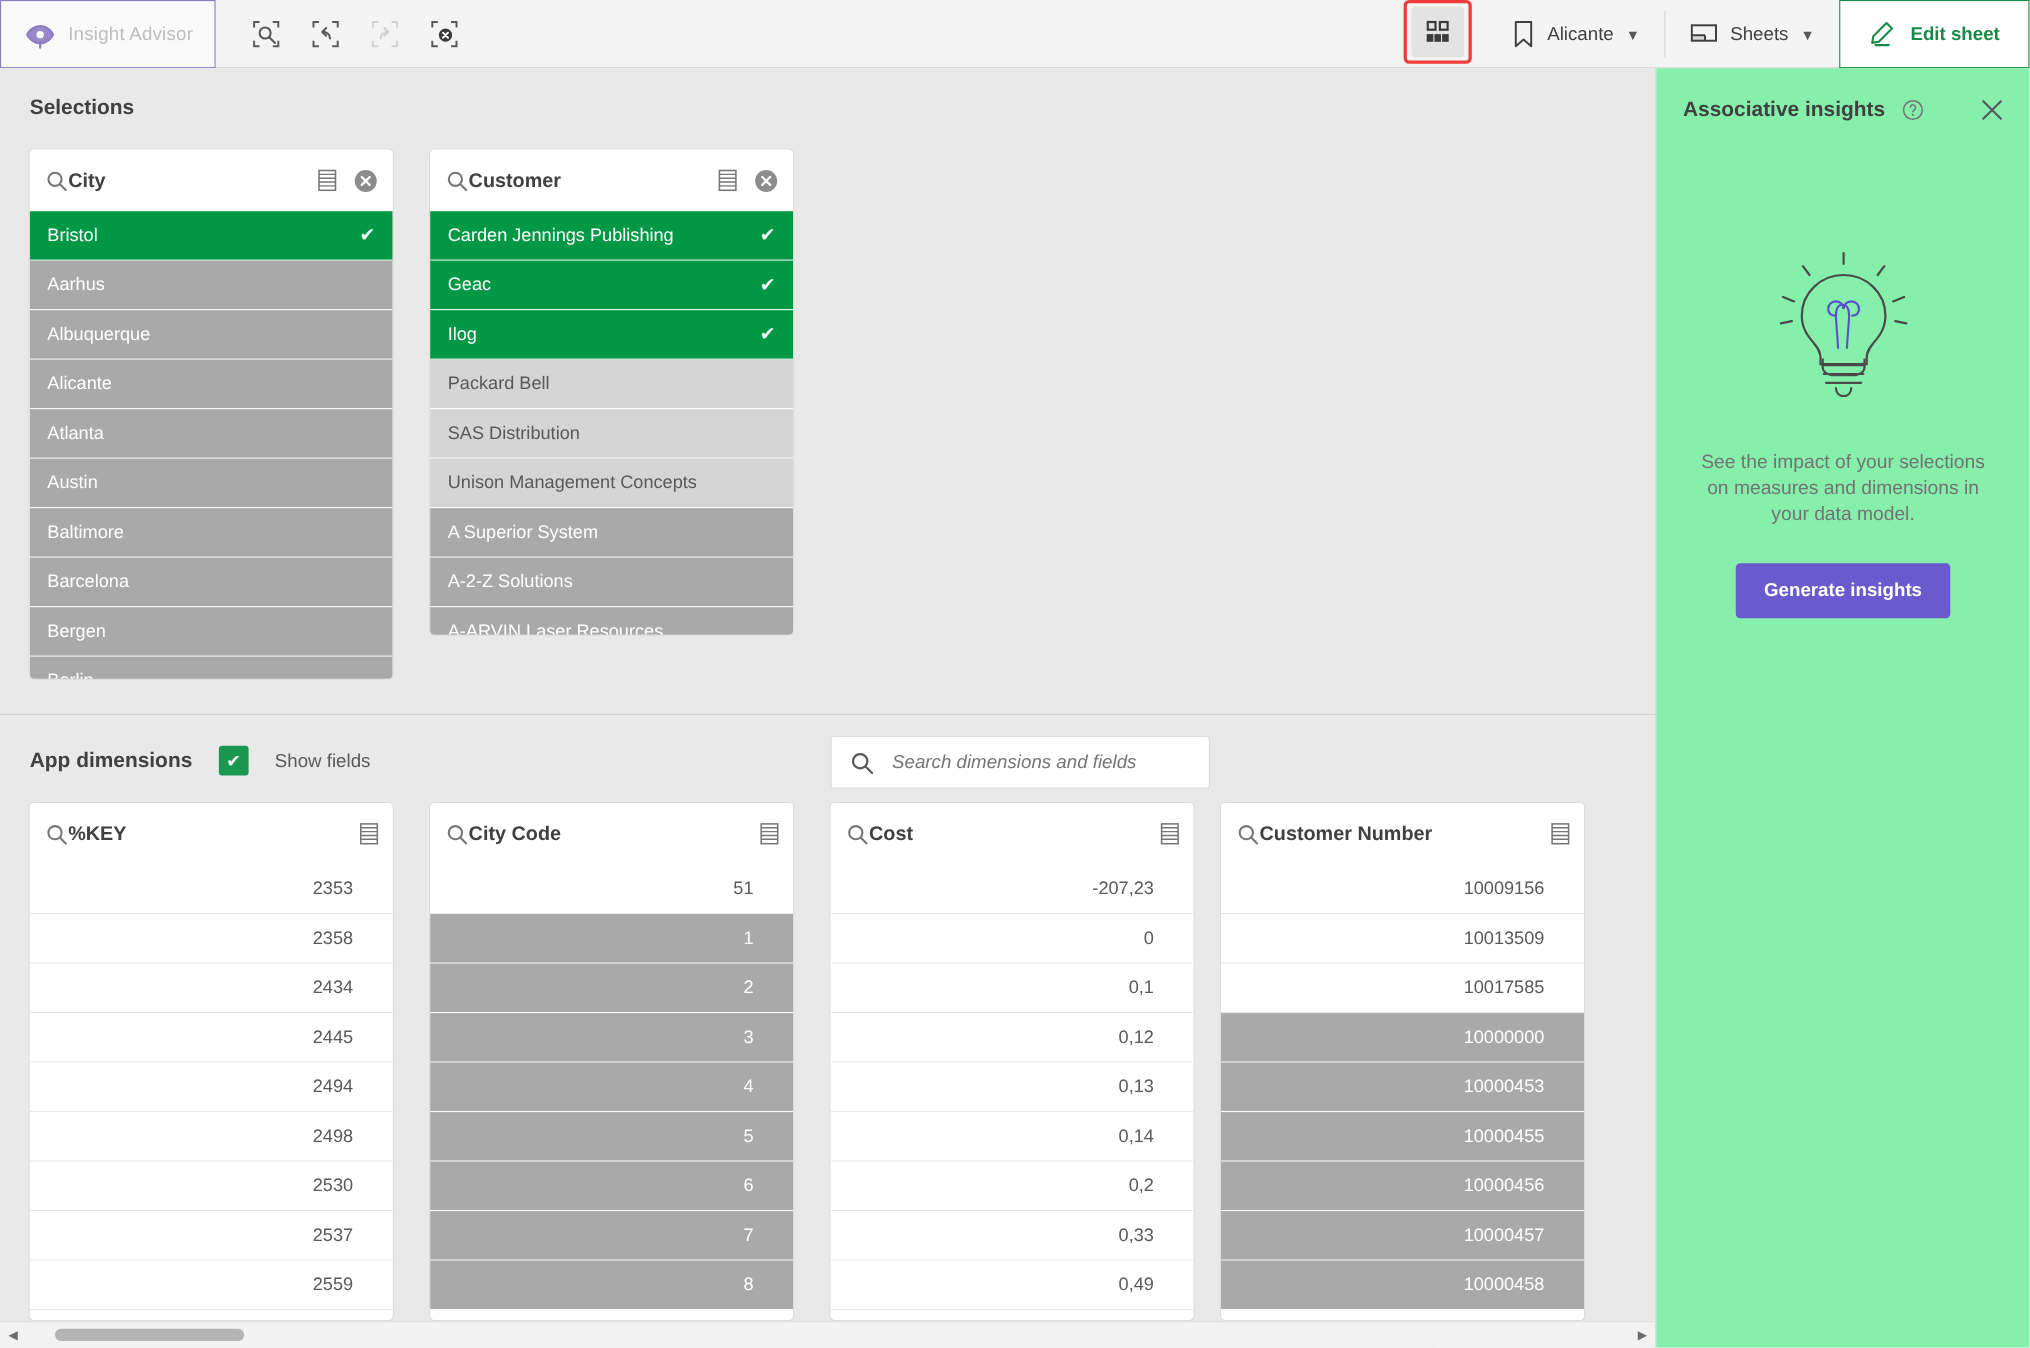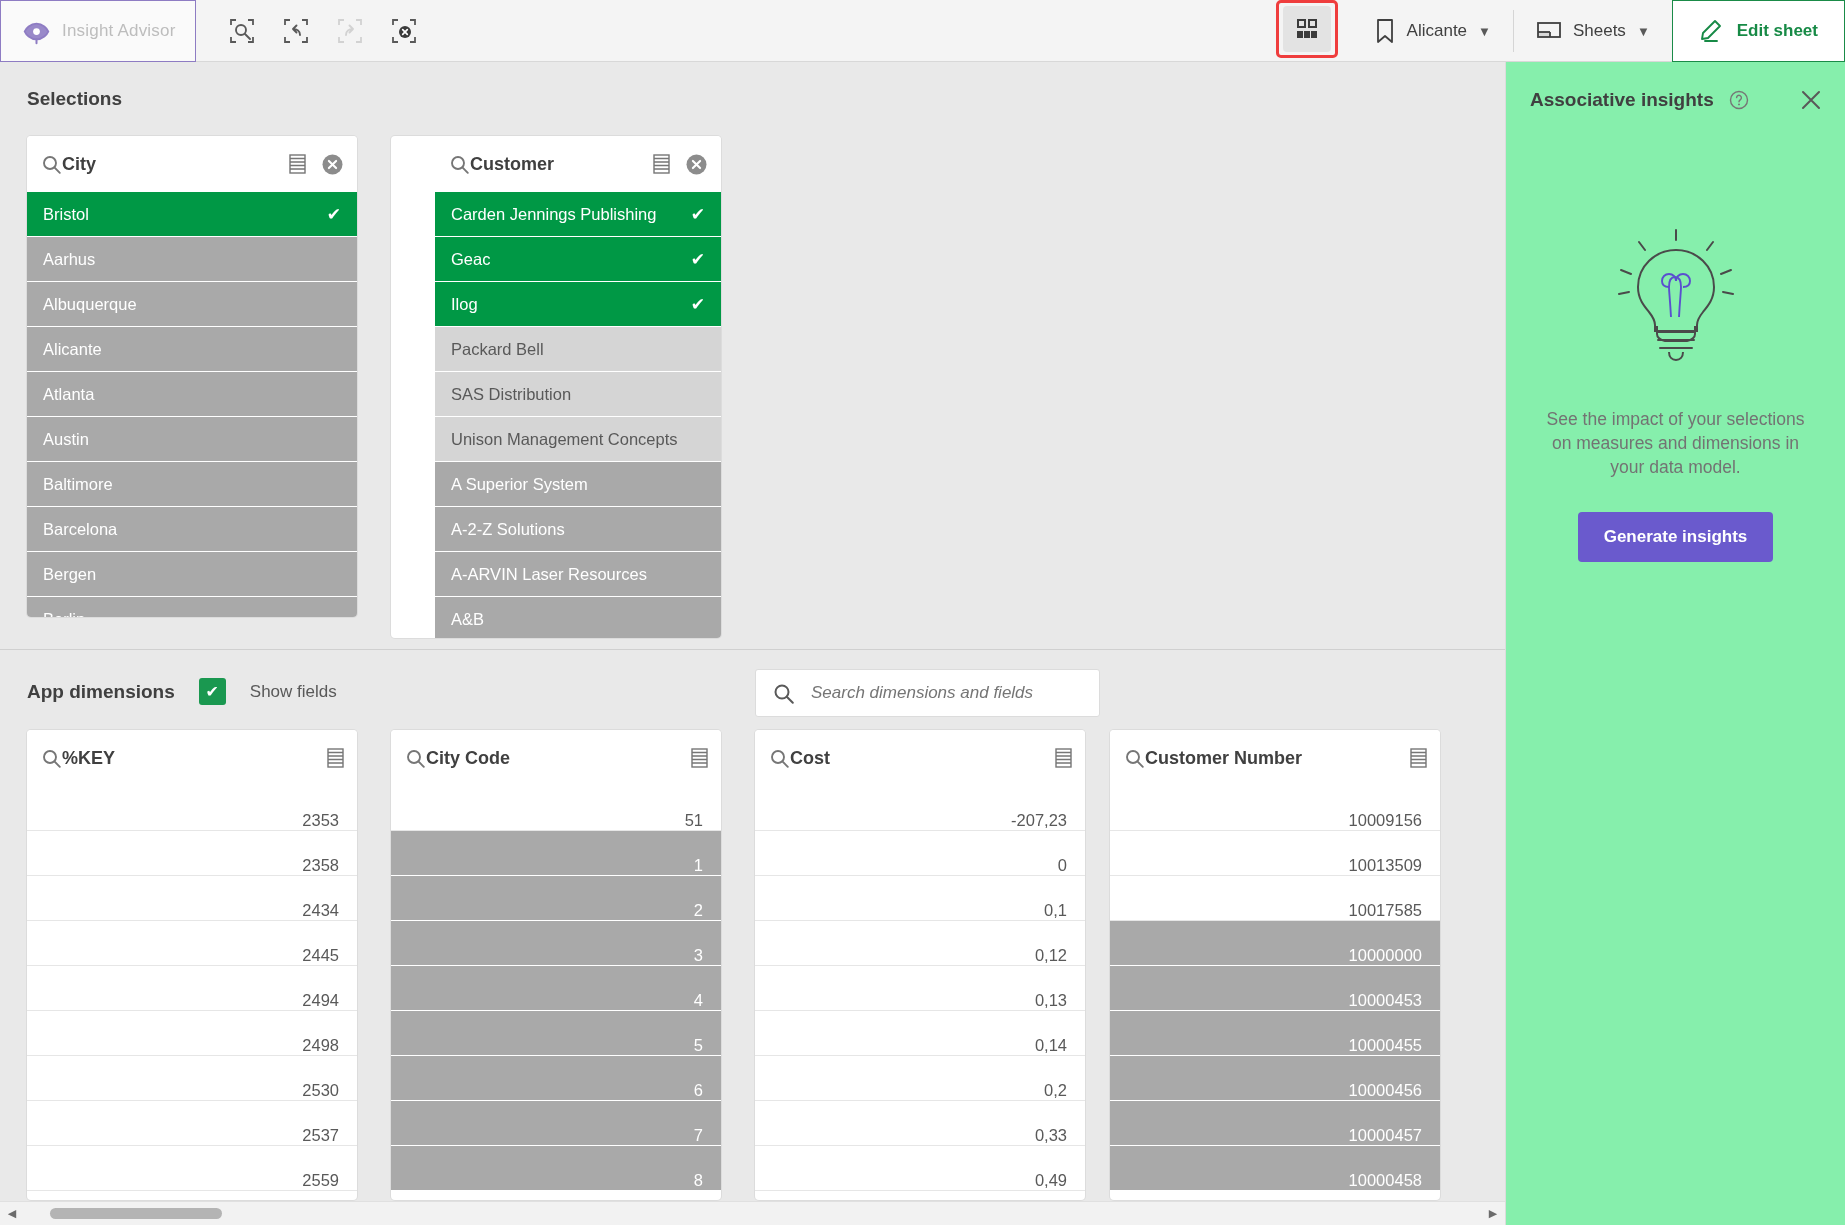--- a/index.html
+++ b/index.html
@@ -104,21 +104,21 @@
   }
   .lb-row.state-selected { background: #009845; color: #ffffff; }
   .lb-row.state-alt      { background: #d5d5d5; color: #595959; }
   .lb-row.state-excluded { background: #a9a9a9; color: #ffffff; }
   .lb-row.state-plain    { background: #ffffff; color: #595959; border-bottom: 1px solid #e6e6e6; }
   .lb-row .tick {
     position: absolute; right: 16px; top: 50%;
     transform: translateY(-50%);
     font-size: 17px; color: #ffffff;
   }
-  .lb-row.num { justify-content: flex-end; padding-right: 18px; align-items: flex-end; }
+  .lb-row.num { justify-content: flex-end; padding-right: 36px; }
 
   
   .dim-panel {
     position: absolute; top: 589px; left: 0;
     width: 1306px; height: 574px;
     background: #e9e9e9;
   }
   .dim-head {
     position: absolute; left: 27px; top: 27px;
     display: flex; align-items: center; gap: 24px;
@@ -350,21 +350,21 @@
               <span>Barcelona</span>
             </div>
             <div class="lb-row state-excluded">
               <span>Bergen</span>
             </div>
             <div class="lb-row state-excluded">
               <span>Berlin</span>
             </div>
           </div>
         </div>
-        <div class="listbox" style="left: 391px; top: 74px; width: 330px; height: 502px; padding-left: 44px;">
+        <div class="listbox" style="left: 391px; top: 74px; width: 330px; height: 441px;">
           <div class="lb-head">
             <span>
               <svg width="21" height="21" viewBox="0 0 21 21">
                 <circle cx="9" cy="9" r="6" fill="none" stroke="#767676" stroke-width="1.9"></circle>
                 <path d="M13.4 13.4l5.4 5.4" stroke="#767676" stroke-width="1.9" stroke-linecap="round"></path>
               </svg>
             </span>
             <span class="lb-title">Customer</span>
             <span class="lb-actions">
               <span>

